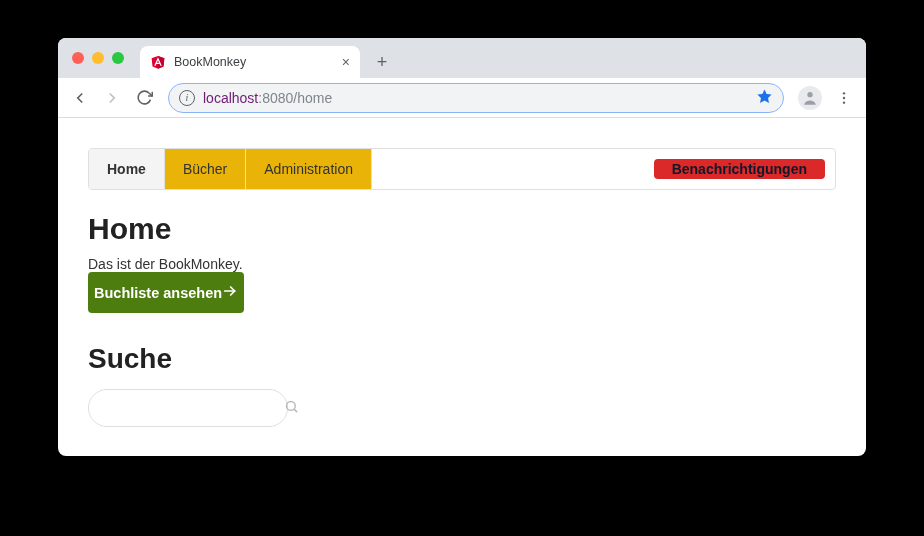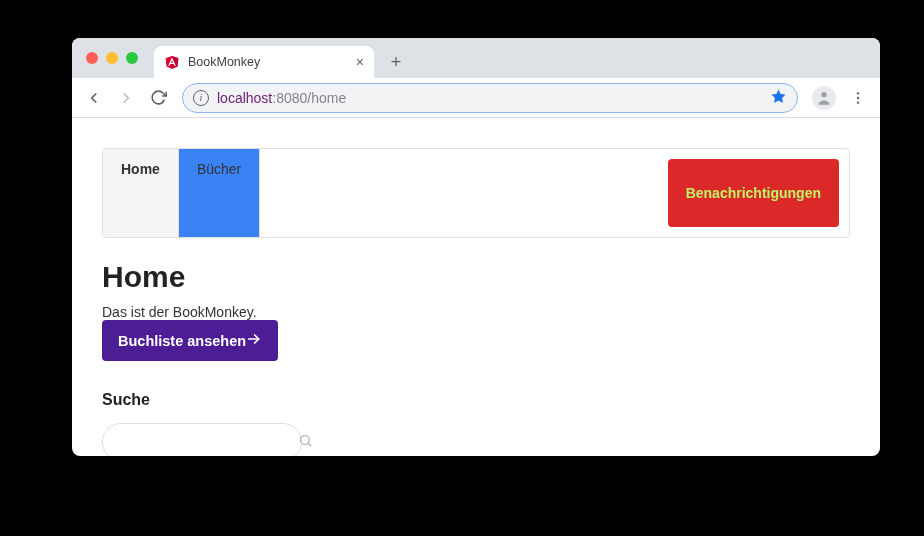--- a/index.html
+++ b/index.html
@@ -5,21 +5,21 @@
   * { box-sizing: border-box; margin: 0; padding: 0; }
   body {
     background: #000;
     font-family: -apple-system, BlinkMacSystemFont, "Segoe UI", Helvetica, Arial, sans-serif;
     width: 924px;
     height: 536px;
     overflow: hidden;
   }
   .browser-window {
     position: absolute;
-    left: 72px;
+    left: 58px;
     top: 38px;
     width: 808px;
     height: 418px;
     background: #fff;
     border-radius: 8px;
     box-shadow: 0 20px 40px rgba(0,0,0,0.5);
     overflow: hidden;
     display: flex;
     flex-direction: column;
   }
@@ -126,62 +126,62 @@
     display:flex;
     border:1px solid #e0e0e0;
     border-radius:4px;
     overflow:hidden;
     margin-bottom:22px;
   }
   .nav-item {
     padding:12px 18px;
     font-size:14px;
     color:#333;
-    background:#3b82f6;
+    background:#eab308;
     border-right:1px solid #e0e0e0;
     cursor:pointer;
     font-weight:500;
   }
   .nav-item.active { background:#f4f4f4; font-weight:700; }
   .nav-spacer { flex:1; }
   .nav-btn-red {
     margin:10px;
     background:#db2828;
-    color:#bef264;
+    color:#0f172a;
     border:none;
     border-radius:4px;
-    padding:26px 18px;
+    padding:2px 18px;
     font-size:14px;
     font-weight:700;
     cursor:pointer;
   }
   h1 {
     font-size:30px;
     font-weight:800;
     color:#222;
     margin-bottom:10px;
   }
   .subtitle {
     font-size:14px;
     color:#333;
   }
   .primary-btn {
-    background:#4c1d95;
+    background:#4d7c0f;
     color:#fff;
     border:none;
     border-radius:4px;
-    padding:11px 16px;
+    padding:11px 6px;
     font-size:14.5px;
     font-weight:700;
     display:inline-flex;
     align-items:center;
     cursor:pointer;
   }
   h2 {
-    font-size:16px;
+    font-size:28px;
     font-weight:800;
     color:#222;
     margin-top:30px;
     margin-bottom:14px;
   }
   .search-wrap {
     width:200px;
     height:38px;
     border:1px solid #dedede;
     border-radius:19px;
@@ -267,20 +267,23 @@
   </div>
 
   <div class="page">
     <div class="nav">
       <div class="nav-item active">
         <span>Home</span>
       </div>
       <div class="nav-item">
         <span>Bücher</span>
       </div>
+      <div class="nav-item">
+        <span>Administration</span>
+      </div>
       <div class="nav-spacer"></div>
       <button class="nav-btn-red">
         <span>Benachrichtigungen</span>
       </button>
     </div>
 
     <h1>Home</h1>
     <p class="subtitle">Das ist der BookMonkey.</p>
 
     <button class="primary-btn">

